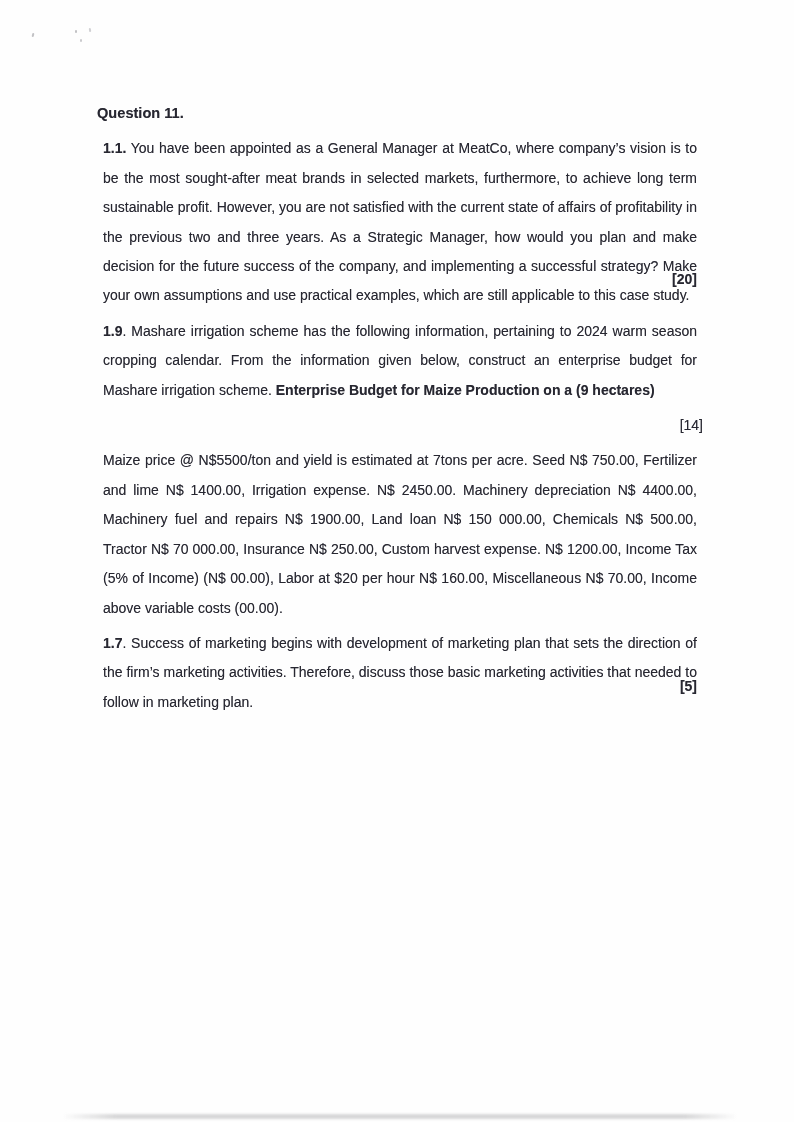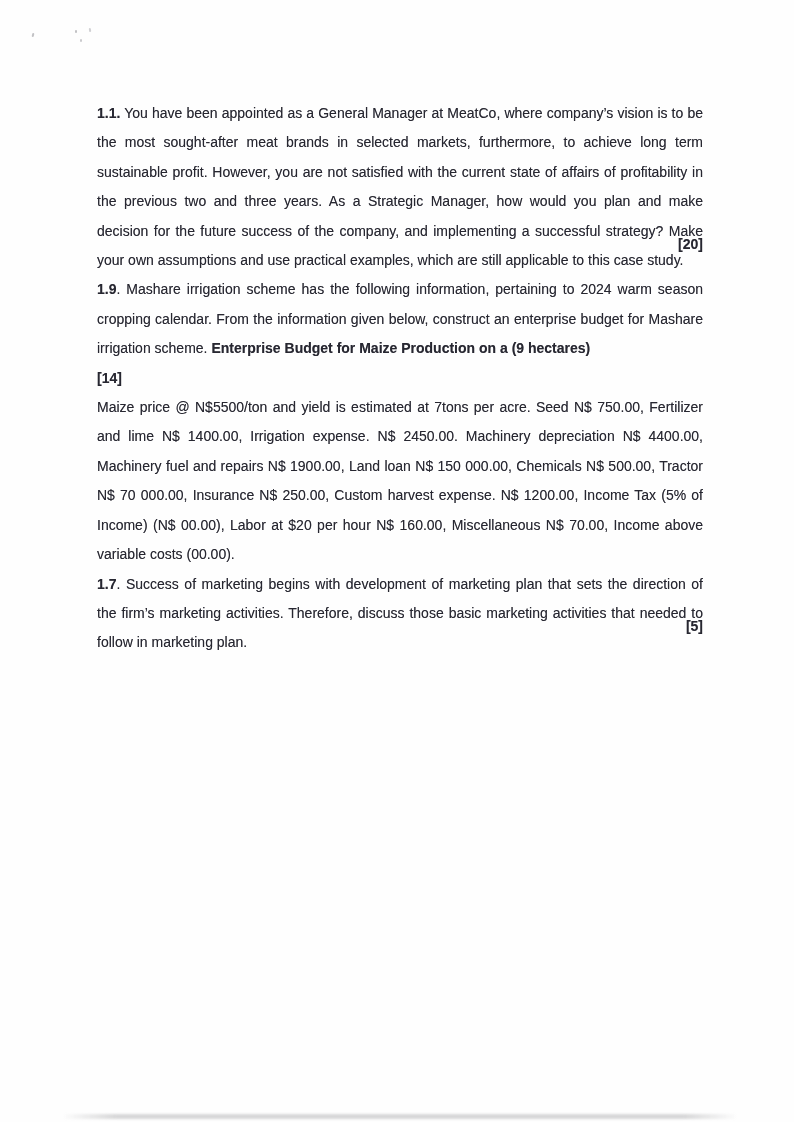--- a/index.html
+++ b/index.html
@@ -25,35 +25,35 @@
     line-height: 29.4px;
     text-align: justify;
     text-shadow: 0 0 0.5px rgba(39,39,49,0.45);
   }
   .heading {
     margin: 0;
     font-size: 14.6px;
     font-weight: 700;
   }
   p.para {
-    margin: 0;
+    margin: 6px;
     position: relative;
   }
   .b { font-weight: 700; }
   .mark {
     position: absolute;
     right: 0;
     bottom: 16px;
     font-weight: 700;
   }
   .q11 { margin-top: 10px; }
   .q12 { margin-top: 51px; }
   .markline {
-    text-align: left;
-    font-weight: 700;
+    text-align: right;
+    font-weight: 400;
   }
   .details { margin-top: 10px; }
   .q13 { margin-top: 39px; }
 
   
   .speck {
     position: absolute;
     background: #8f8f95;
     opacity: 0.55;
     border-radius: 1px;
@@ -78,20 +78,21 @@
 
 <div class="page">
 
   <span class="speck s1"></span>
   <span class="speck s2"></span>
   <span class="speck s3"></span>
   <span class="speck s4"></span>
 
   <div class="content">
 
+    <h2 class="heading">Question 11.</h2>
 
     <p class="para q11"><span class="b">1.1.</span><span> You have been appointed as a General Manager at MeatCo, where company’s vision is to be the most sought-after meat brands in selected markets, furthermore, to achieve long term sustainable profit. However, you are not satisfied with the current state of affairs of profitability in the previous two and three years. As a Strategic Manager, how would you plan and make decision for the future success of the company, and implementing a successful strategy? Make your own assumptions and use practical examples, which are still applicable to this case study.</span><span class="mark">[20]</span></p>
 
     <p class="para q12"><span class="b">1.9</span><span>. Mashare irrigation scheme has the following information, pertaining to 2024 warm season cropping calendar. From the information given below, construct an enterprise budget for Mashare irrigation scheme. </span><span class="b">Enterprise Budget for Maize Production on a (9 hectares)</span></p>
 
     <div class="markline">[14]</div>
 
     <p class="para details">Maize price @ N$5500/ton and yield is estimated at 7tons per acre. Seed N$ 750.00, Fertilizer and lime N$ 1400.00, Irrigation expense. N$ 2450.00. Machinery depreciation N$ 4400.00, Machinery fuel and repairs N$ 1900.00, Land loan N$ 150 000.00, Chemicals N$ 500.00, Tractor N$ 70 000.00, Insurance N$ 250.00, Custom harvest expense. N$ 1200.00, Income Tax (5% of Income) (N$ 00.00), Labor at $20 per hour N$ 160.00, Miscellaneous N$ 70.00, Income above variable costs (00.00).</p>
 
     <p class="para q13"><span class="b">1.7</span><span>. Success of marketing begins with development of marketing plan that sets the direction of the firm’s marketing activities. Therefore, discuss those basic marketing activities that needed to follow in marketing plan.</span><span class="mark">[5]</span></p>

